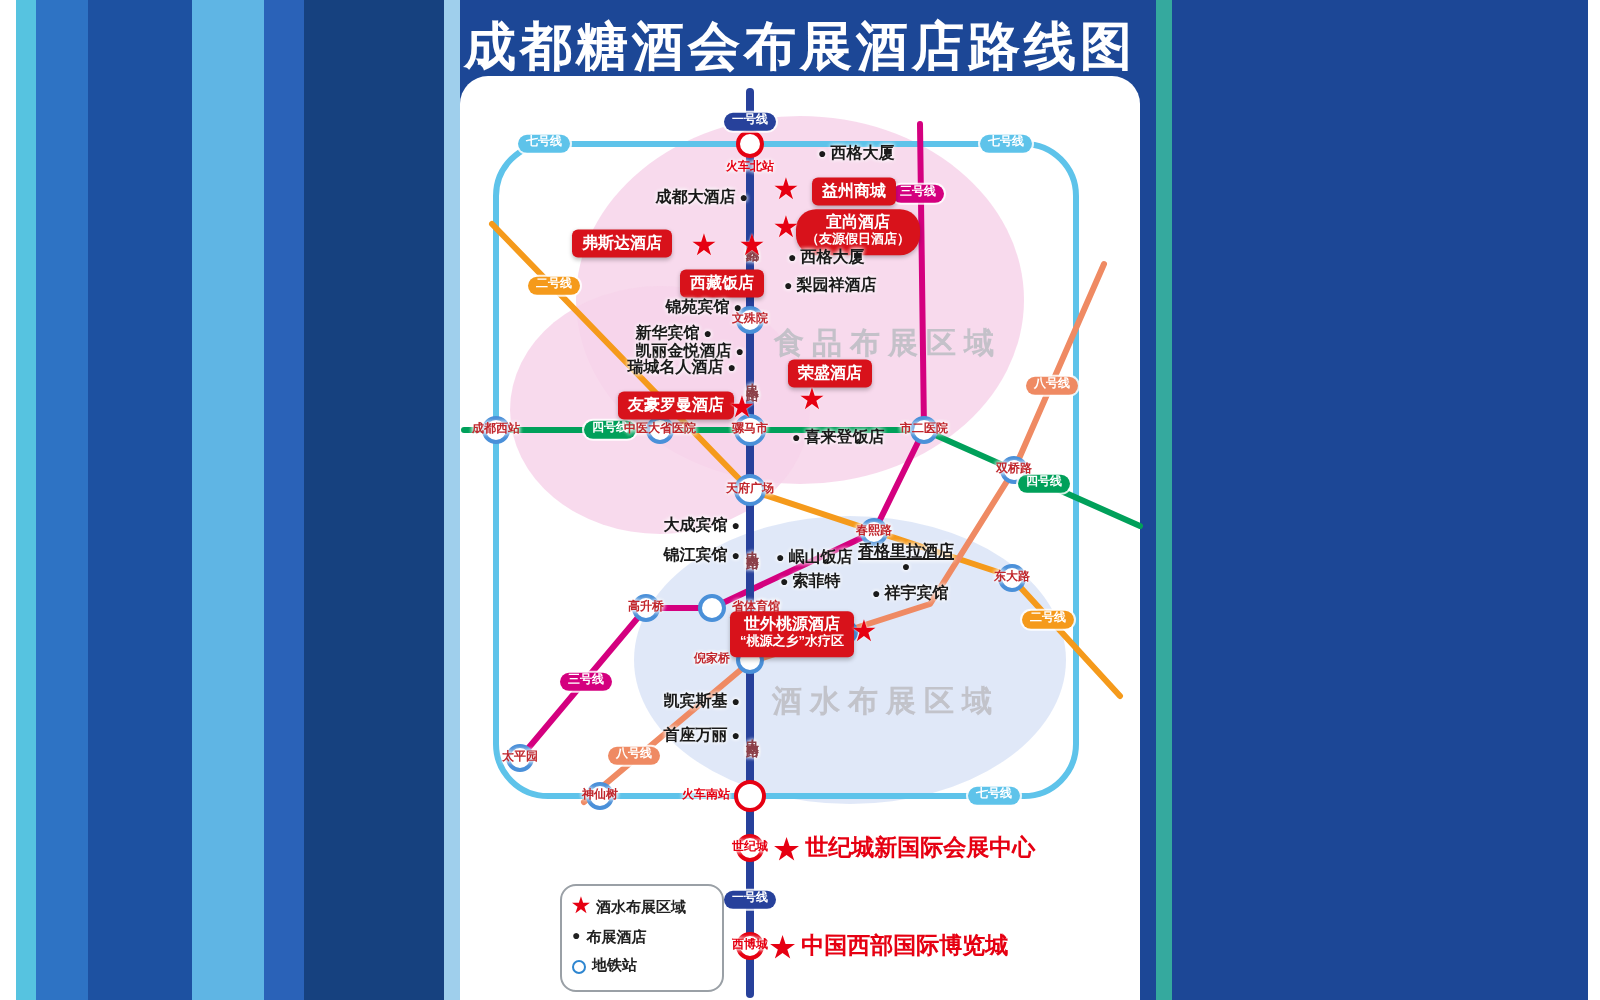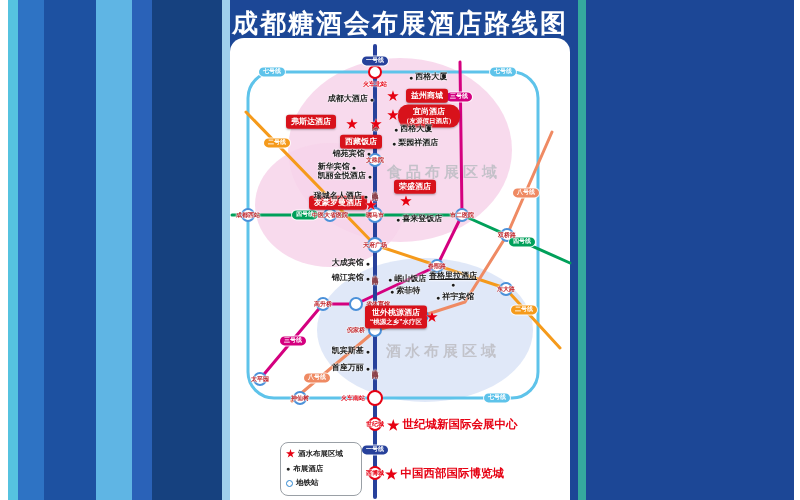--- a/index.html
+++ b/index.html
@@ -170,21 +170,21 @@
         <span class="d">●</span>
       </div>
       <div class="abs dhot" style="top: 167px; left: 356px; transform: translate(-100%, -50%);">
         <span>新华宾馆</span>
         <span class="d">●</span>
       </div>
       <div class="abs dhot" style="top: 176px; left: 372px; transform: translate(-100%, -50%);">
         <span>凯丽金悦酒店</span>
         <span class="d">●</span>
       </div>
-      <div class="abs dhot" style="top: 196px; left: 368px; transform: translate(-100%, -50%); text-align: right;">
+      <div class="abs dhot" style="top: 184px; left: 368px; transform: translate(-100%, -50%); text-align: right;">
         <span>瑞城名人酒店</span>
         <span class="d">●</span>
       </div>
       <div class="abs dhot" style="top: 219px; left: 396px; transform: translate(0px, -50%);">
         <span class="d">●</span>
         <span>喜来登饭店</span>
       </div>
       <div class="abs dhot" style="top: 263px; left: 370px; transform: translate(-100%, -50%);">
         <span>大成宾馆</span>
         <span class="d">●</span>

